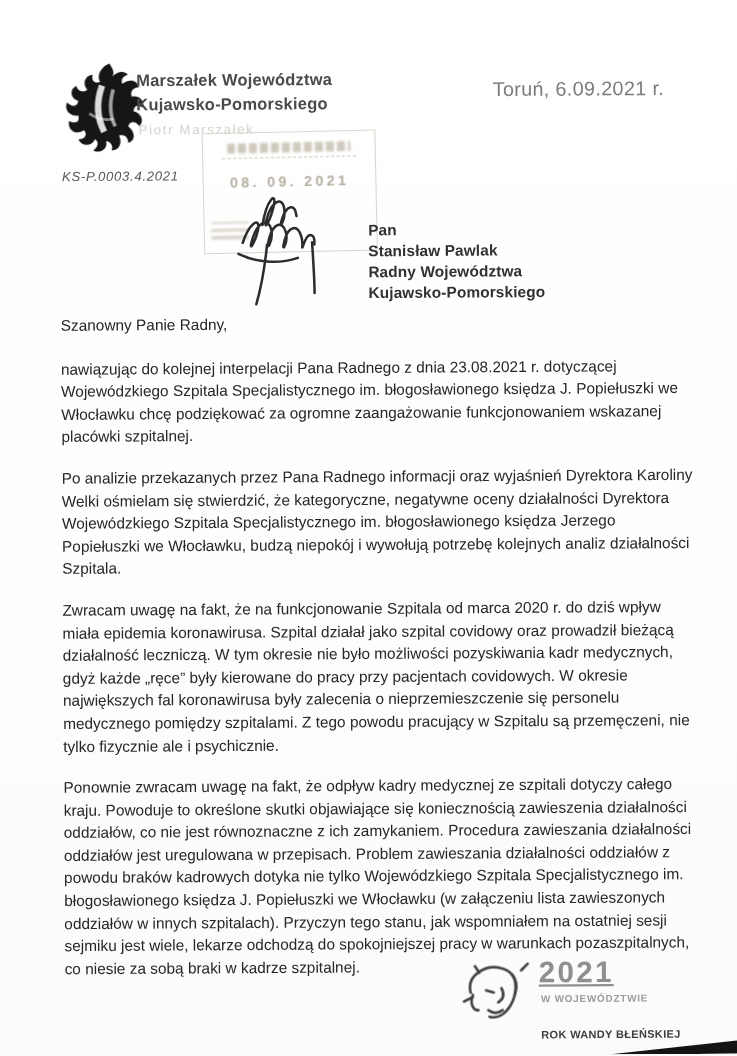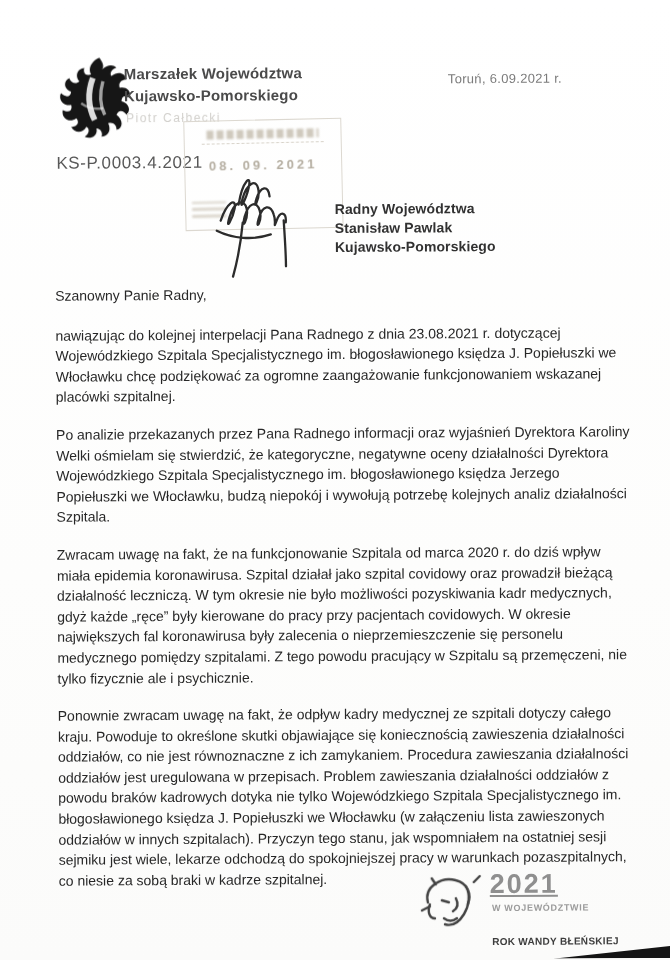--- a/index.html
+++ b/index.html
@@ -7,22 +7,22 @@
     position:relative;width:670px;height:960px;margin:0 auto;
     background:linear-gradient(180deg,#ffffff 0%,#fdfdfc 60%,#fbfbfa 100%);
     overflow:hidden;font-family:"Liberation Sans",sans-serif;color:#262626;
   }
   .tilt{position:absolute;inset:0;transform:rotate(-0.35deg);transform-origin:50% 45%;}
 
   
   .eagle{position:absolute;left:58px;top:54px;width:84px;height:92px;filter:blur(.4px);}
   .office{position:absolute;left:126px;top:62px;font-size:15px;font-weight:700;color:#4a4a4a;line-height:22px;letter-spacing:.2px;}
   .official-name{position:absolute;left:128px;top:110px;font-size:12px;color:#d2d0cc;letter-spacing:1.5px;filter:blur(.4px);}
-  .place-date{position:absolute;left:450px;top:72px;font-size:13px;color:#7b7b7b;letter-spacing:.3px;}
-  .ref{position:absolute;left:58px;top:152px;font-size:17px;color:#585858;letter-spacing:.6px;}
+  .place-date{position:absolute;left:450px;top:72px;font-size:18px;color:#7b7b7b;letter-spacing:.3px;}
+  .ref{position:absolute;left:58px;top:152px;font-size:12px;color:#585858;letter-spacing:.6px;font-style:italic;}
 
   
   .stamp{position:absolute;left:186px;top:119px;width:156px;height:108px;border:1px solid #dcd8d0;transform:rotate(-.9deg);}
   .stamp-marks-top{margin:9px auto 0;width:72%;height:9px;
     background:repeating-linear-gradient(90deg,#cfc9bd 0 7px,transparent 7px 10px);filter:blur(1.1px);}
   .stamp-rule{margin:4px auto 0;width:78%;border-top:1px dashed #d7d2c8;filter:blur(.4px);}
   .stamp-date{margin-top:14px;text-align:center;font-size:13px;font-weight:700;color:#b5aea1;letter-spacing:3px;filter:blur(.35px);}
   .stamp-marks-bottom{position:absolute;left:6px;bottom:12px;width:34px;height:16px;
     background:repeating-linear-gradient(0deg,#d9d4ca 0 3px,transparent 3px 7px);filter:blur(1px);}
   .signature{position:absolute;left:188px;top:146px;width:150px;height:150px;z-index:3;}
@@ -54,21 +54,21 @@
       <path fill="#161616" d="M52 2 C56 8 58 12 55 16 C62 10 68 10 72 14 C66 16 64 20 66 24 C74 18 82 20 84 28 C78 28 74 32 76 38 C84 36 90 42 88 50 C82 46 78 48 78 54 C86 56 90 64 84 70 C80 64 74 64 72 70 C80 76 80 86 72 88 C72 82 68 78 62 80 C66 88 62 96 54 96 C56 90 52 86 48 86 C50 94 42 100 34 96 C40 92 40 86 36 84 C32 92 22 92 18 84 C26 84 28 78 24 74 C16 80 6 74 8 64 C16 68 20 64 18 58 C10 60 2 52 6 44 C12 50 18 48 18 42 C10 40 8 30 16 26 C18 32 24 34 28 30 C22 24 26 14 34 14 C32 20 36 24 42 22 C38 16 42 6 52 2 Z"></path>
       <path d="M44 26 C38 42 38 60 46 76" stroke="#ffffff" stroke-width="7" fill="none" opacity=".85"></path>
       <path d="M56 30 C52 44 52 58 58 70" stroke="#ffffff" stroke-width="4" fill="none" opacity=".6"></path>
       <path d="M30 56 C38 62 46 64 56 62" stroke="#ffffff" stroke-width="3" fill="none" opacity=".5"></path>
     </svg>
 
     <div class="office">
       <div>Marszałek Województwa</div>
       <div>Kujawsko-Pomorskiego</div>
     </div>
-    <div class="official-name">Piotr Całbecki</div>
+    <div class="official-name">Piotr Marszałek</div>
     <div class="place-date">Toruń, 6.09.2021 r.</div>
     <div class="ref">KS-P.0003.4.2021</div>
 
     <div class="stamp">
       <div class="stamp-marks-top"></div>
       <div class="stamp-rule"></div>
       <div class="stamp-date">08. 09. 2021</div>
       <div class="stamp-marks-bottom"></div>
     </div>
 
@@ -76,22 +76,23 @@
       <g stroke="#2c2c2c" stroke-width="2.3" fill="none" stroke-linecap="round" stroke-linejoin="round">
         <path d="M52 58 C56 34 66 26 62 42 C59 54 52 66 56 52 C60 38 70 30 72 44 C73 54 66 64 70 52 C74 40 82 38 83 50"></path>
         <path d="M34 74 C40 56 50 50 48 62 C46 72 38 86 43 70 C48 54 58 52 60 62 C62 72 54 86 58 70 C62 56 70 54 73 64 C76 74 68 86 72 72 C76 58 84 58 87 68 C90 76 86 84 90 74 C94 64 100 66 99 76"></path>
         <path d="M56 76 C54 96 50 116 46 130"></path>
         <path d="M97 74 C98 92 99 106 99 120"></path>
         <path d="M30 84 C46 92 66 94 84 88"></path>
       </g>
     </svg>
 
     <div class="recipient">
+      <div>Pan</div>
+      <div>Stanisław Pawlak</div>
       <div>Radny Województwa</div>
-      <div>Stanisław Pawlak</div>
       <div>Kujawsko-Pomorskiego</div>
     </div>
 
     <div class="body">
       <p class="salutation">Szanowny Panie Radny,</p>
       <p class="para">nawiązując do kolejnej interpelacji Pana Radnego z dnia 23.08.2021 r. dotyczącej Wojewódzkiego Szpitala Specjalistycznego im. błogosławionego księdza J. Popiełuszki we Włocławku chcę podziękować za ogromne zaangażowanie funkcjonowaniem wskazanej placówki szpitalnej.</p>
       <p class="para">Po analizie przekazanych przez Pana Radnego informacji oraz wyjaśnień Dyrektora Karoliny Welki ośmielam się stwierdzić, że kategoryczne, negatywne oceny działalności Dyrektora Wojewódzkiego Szpitala Specjalistycznego im. błogosławionego księdza Jerzego Popiełuszki we Włocławku, budzą niepokój i wywołują potrzebę kolejnych analiz działalności Szpitala.</p>
       <p class="para">Zwracam uwagę na fakt, że na funkcjonowanie Szpitala od marca 2020 r. do dziś wpływ miała epidemia koronawirusa. Szpital działał jako szpital covidowy oraz prowadził bieżącą działalność leczniczą. W tym okresie nie było możliwości pozyskiwania kadr medycznych, gdyż każde „ręce” były kierowane do pracy przy pacjentach covidowych. W okresie największych fal koronawirusa były zalecenia o nieprzemieszczenie się personelu medycznego pomiędzy szpitalami. Z tego powodu pracujący w Szpitalu są przemęczeni, nie tylko fizycznie ale i psychicznie.</p>
       <p class="para">Ponownie zwracam uwagę na fakt, że odpływ kadry medycznej ze szpitali dotyczy całego kraju. Powoduje to określone skutki objawiające się koniecznością zawieszenia działalności oddziałów, co nie jest równoznaczne z ich zamykaniem. Procedura zawieszania działalności oddziałów jest uregulowana w przepisach. Problem zawieszania działalności oddziałów z powodu braków kadrowych dotyka nie tylko Wojewódzkiego Szpitala Specjalistycznego im. błogosławionego księdza J. Popiełuszki we Włocławku (w załączeniu lista zawieszonych oddziałów w innych szpitalach). Przyczyn tego stanu, jak wspomniałem na ostatniej sesji sejmiku jest wiele, lekarze odchodzą do spokojniejszej pracy w warunkach pozaszpitalnych, co niesie za sobą braki w kadrze szpitalnej.</p>
     </div>

